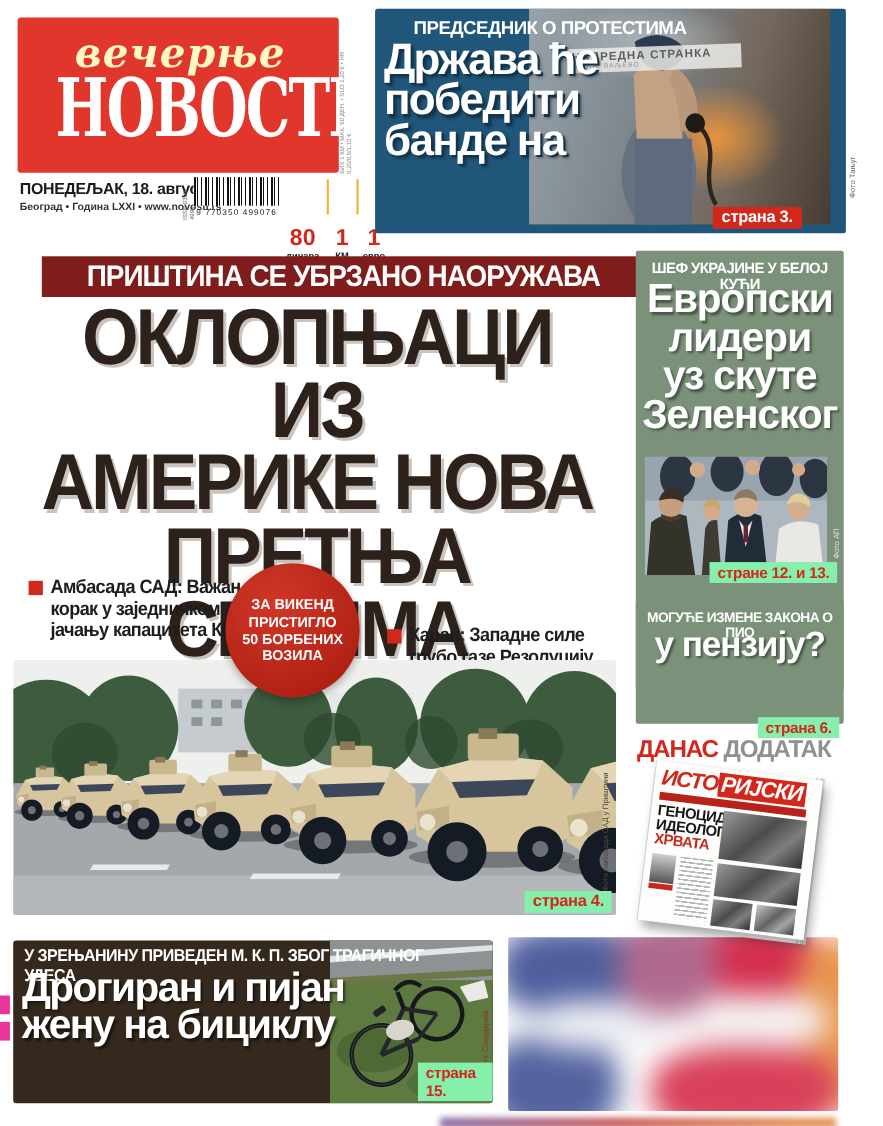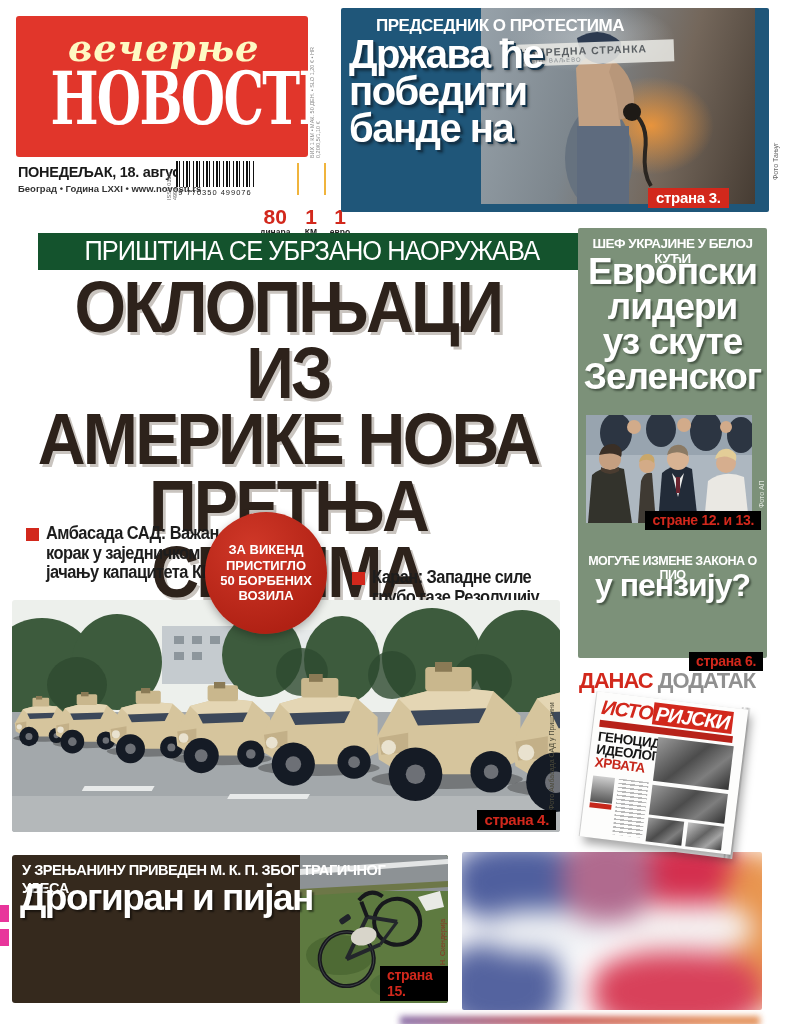--- a/index.html
+++ b/index.html
@@ -38,27 +38,27 @@
      background:
        radial-gradient(90px 70px at 62% 60%,rgba(238,150,58,.95),rgba(238,150,58,0) 70%),
        radial-gradient(120px 50px at 40% 15%,rgba(220,225,228,.5),rgba(220,225,228,0) 70%),
        linear-gradient(105deg,#97a2aa 0%,#7d868d 38%,#74675b 68%,#463c33 100%);}
   .sign{left:175px;top:34px;width:150px;padding:2px 4px;background:rgba(235,235,230,.85);
         transform:rotate(-2deg);z-index:2;}
   .sign-l1{font-size:10.5px;font-weight:bold;color:#5a5f63;letter-spacing:1px;}
   .sign-l2{font-size:6px;color:#8a8f93;letter-spacing:1px;}
   .page-ref-red{background:#d2281c;color:#fff;font-weight:bold;font-size:15px;
                 padding:1px 8px 2px;z-index:6;letter-spacing:-.3px;}
-  .page-ref-white{background:#000000;color:#d2281c;font-weight:bold;font-size:15px;
+  .page-ref-white{background:#86efac;color:#d2281c;font-weight:bold;font-size:15px;
                   padding:1px 7px 2px;z-index:6;letter-spacing:-.3px;}
   .vert-credit{writing-mode:vertical-rl;transform:rotate(180deg);font-size:7px;}
 
   
-  .lead-kicker{left:38px;top:233px;width:548px;height:37px;background:#14532d;color:#fff;
-     display:flex;align-items:center;justify-content:center;font-size:27px;font-weight:normal;letter-spacing:-1px;}
+  .lead-kicker{left:38px;top:233px;width:548px;height:37px;background:#7f1d1d;color:#fff;
+     display:flex;align-items:center;justify-content:center;font-size:27px;font-weight:bold;letter-spacing:-1px;}
   .lead-head{left:8px;top:274px;width:560px;text-align:center;color:#2d221b;font-weight:bold;
      font-size:72px;line-height:.92;letter-spacing:-3px;transform:scaleX(.92);transform-origin:center;
      text-shadow:3px 3px 0 #c9c4bf;}
   .bullet{display:flex;gap:7px;}
   .bullet-sq{width:13px;height:13px;background:#d2281c;margin-top:4px;flex:0 0 13px;}
   .bullet-txt{font-size:17.5px;font-weight:bold;color:#1d1d1d;line-height:1.12;letter-spacing:-.6px;}
   .circle-badge{left:205px;top:512px;width:122px;height:122px;border-radius:50%;z-index:4;
      background:radial-gradient(circle at 38% 30%,#d03828,#b02114 75%);
      display:flex;flex-direction:column;align-items:center;justify-content:center;
      color:#fff;font-weight:bold;font-size:13px;line-height:1.18;text-align:center;
@@ -353,20 +353,21 @@
           <ellipse cx="66" cy="80" rx="13" ry="9" fill="#d8d5ca"></ellipse>
           <rect x="46" y="56" width="12" height="6" rx="2" fill="#20232a" transform="rotate(-20 52 59)"></rect>
         </g>
       </svg>
     </div>
     <div class="abs bp-kicker">
       <span class="condL" style="display:inline-block;">У ЗРЕЊАНИНУ ПРИВЕДЕН М. К. П. ЗБОГ ТРАГИЧНОГ УДЕСА</span>
     </div>
     <div class="abs bp-head">
       <div>Дрогиран и пијан</div>
+      <div>жену на бициклу</div>
     </div>
     <div class="abs page-ref-white" style="left:368px;bottom:2px;font-size:14px;z-index:5;">страна 15.</div>
     <div class="abs vert-credit" style="right:2px;top:8px;height:120px;color:#8a3424;">Фото Н. Скендерија</div>
   </div>
   <div class="abs pink-mark" style="top:905px;"></div>
   <div class="abs pink-mark" style="top:929px;"></div>
 
   <div class="abs ad">
     <div class="ad-inner">
       <div class="blob" style="left:10px;top:10px;width:140px;height:80px;background:#4f5f9e;"></div>

